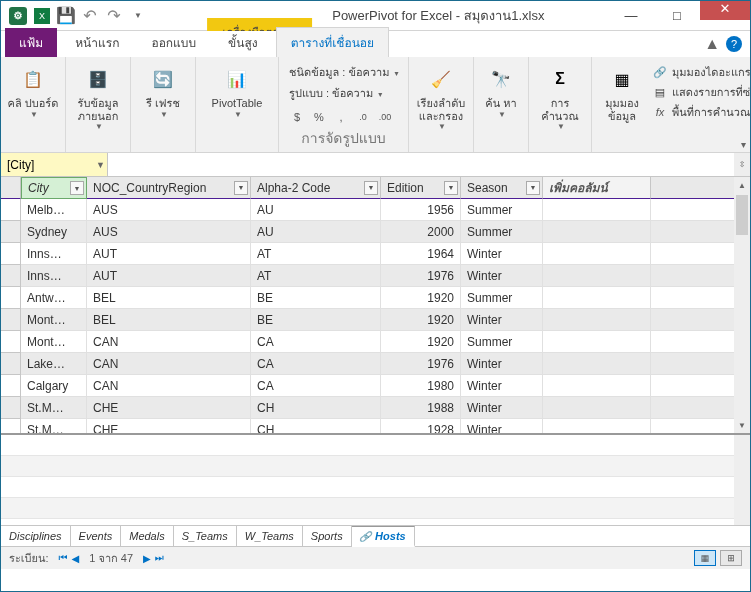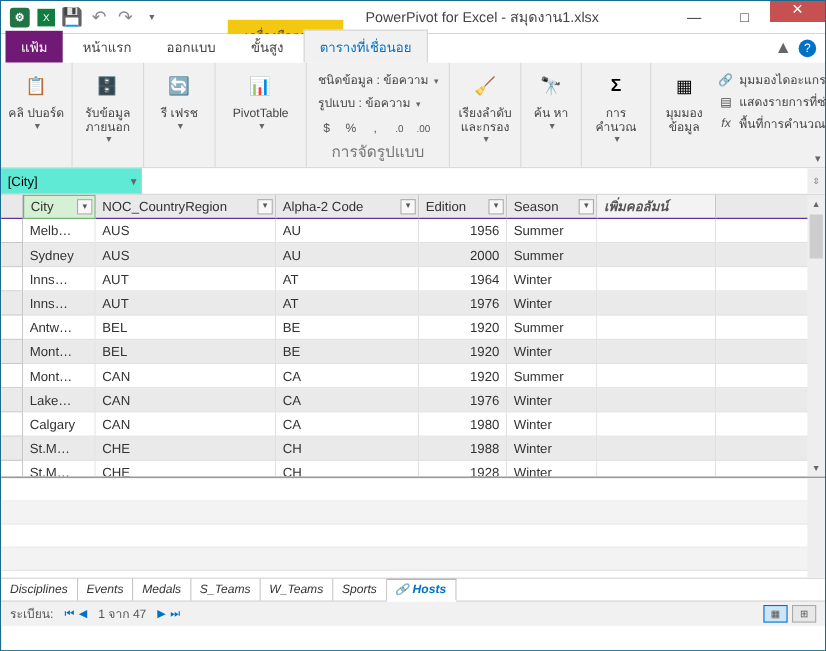--- a/index.html
+++ b/index.html
@@ -34,31 +34,31 @@
   .fmt-lines { display:flex; flex-direction:column; gap:3px; font-size:11px; color:#444; padding:2px 4px; }
   .fmt-line { white-space: nowrap; }
   .fmt-icons { display:flex; gap:6px; margin-top:4px; }
   .small-icon { width:16px; height:16px; display:flex;align-items:center;justify-content:center; color:#555; border:none; }
   .view-list { display:flex; flex-direction:column; gap:2px; font-size:11px; color:#444; padding:2px 2px; }
   .view-list .vitem { display:flex; align-items:center; gap:4px; cursor:pointer; white-space:nowrap; }
   .vitem .vicon { width:16px; height:16px; display:flex;align-items:center;justify-content:center; }
   .collapse-btn { position:absolute; right:4px; bottom:2px; font-size:10px; color:#666; cursor:pointer; }
   
   .formula-bar { height: 24px; display:flex; border-bottom:1px solid #c6c6c6; align-items:stretch; }
-  .namebox { width: 128px; border-right:1px solid #c6c6c6; display:flex; align-items:center; padding: 0 6px; font-size:12px; background:#5eead4; position:relative; }
+  .namebox { width: 107px; border-right:1px solid #c6c6c6; display:flex; align-items:center; padding: 0 6px; font-size:12px; background:#fef9c3; position:relative; }
   .namebox .dd { position:absolute; right:2px; font-size:9px; color:#666; }
   .fxcell { flex:1; background:#fff; position:relative; }
   .fxcell-scroll { position:absolute; right:0; top:0; bottom:0; width:16px; background:#eee; display:flex;align-items:center;justify-content:center; font-size:8px; color:#666; }
   
   .grid-wrap { height: 258px; position:relative; overflow:hidden; border-bottom:2px solid #999; }
   .grid { display:grid; grid-template-columns: 20px 66px 164px 130px 80px 82px 108px auto; font-size:12px; color:#333; }
   .hcell { background:#e9e9e9; border-right:1px solid #c6c6c6; border-bottom:1px solid #4c1d95; padding:3px 6px; position:relative; display:flex; align-items:center; height:22px; }
   .hcell.row-sel { background:#e9e9e9; }
   .hcell .filter { position:absolute; right:2px; width:14px; height:14px; border:1px solid #aaa; background:#f8f8f8; display:flex;align-items:center;justify-content:center; font-size:7px; color:#555; }
-  .hcell.city { background:#d5f0d5; border:1px solid #6aa96a; }
+  .hcell.city { background:#d5f0d5; border:1px solid #6aa96a;font-style:italic; }
   .hcell.add { font-style:italic; font-weight:bold; color:#555; background:#f3f3f3; }
   .dcell { border-right:1px solid #e0e0e0; border-bottom:1px solid #e0e0e0; padding:3px 6px; height:22px; display:flex; align-items:center; overflow:hidden; white-space:nowrap; }
   .dcell.num { justify-content:flex-end; }
   .row-even .dcell { background:#fff; }
   .row-odd .dcell { background:#eaeaea; }
   .row-head { background:#e9e9e9; border-right:1px solid #c6c6c6; border-bottom:1px solid #c6c6c6; }
   .vscroll { position:absolute; right:0; top:0; bottom:0; width:16px; background:#eee; }
   .vscroll .thumb { position:absolute; left:2px; right:2px; top:18px; height:40px; background:#cdcdcd; }
   .vscroll .arrow { position:absolute; left:0; right:0; height:16px; display:flex;align-items:center;justify-content:center; font-size:8px; color:#666; }
   

